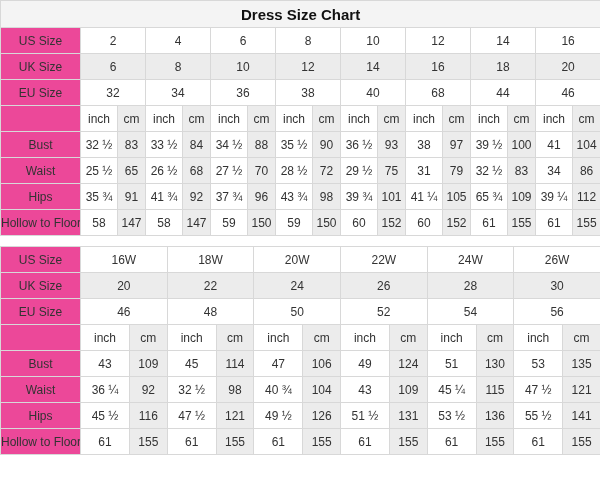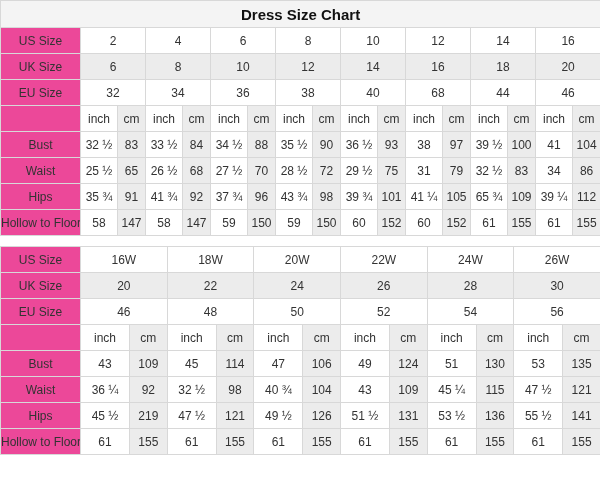--- a/index.html
+++ b/index.html
@@ -280,21 +280,21 @@
           <td>43</td>
           <td class="shade">109</td>
           <td>45 ¼</td>
           <td class="shade">115</td>
           <td>47 ½</td>
           <td class="shade">121</td>
         </tr>
         <tr>
           <td class="lab">Hips</td>
           <td>45 ½</td>
-          <td class="shade">219</td>
+          <td class="shade">116</td>
           <td>47 ½</td>
           <td class="shade">121</td>
           <td>49 ½</td>
           <td class="shade">126</td>
           <td>51 ½</td>
           <td class="shade">131</td>
           <td>53 ½</td>
           <td class="shade">136</td>
           <td>55 ½</td>
           <td class="shade">141</td>

